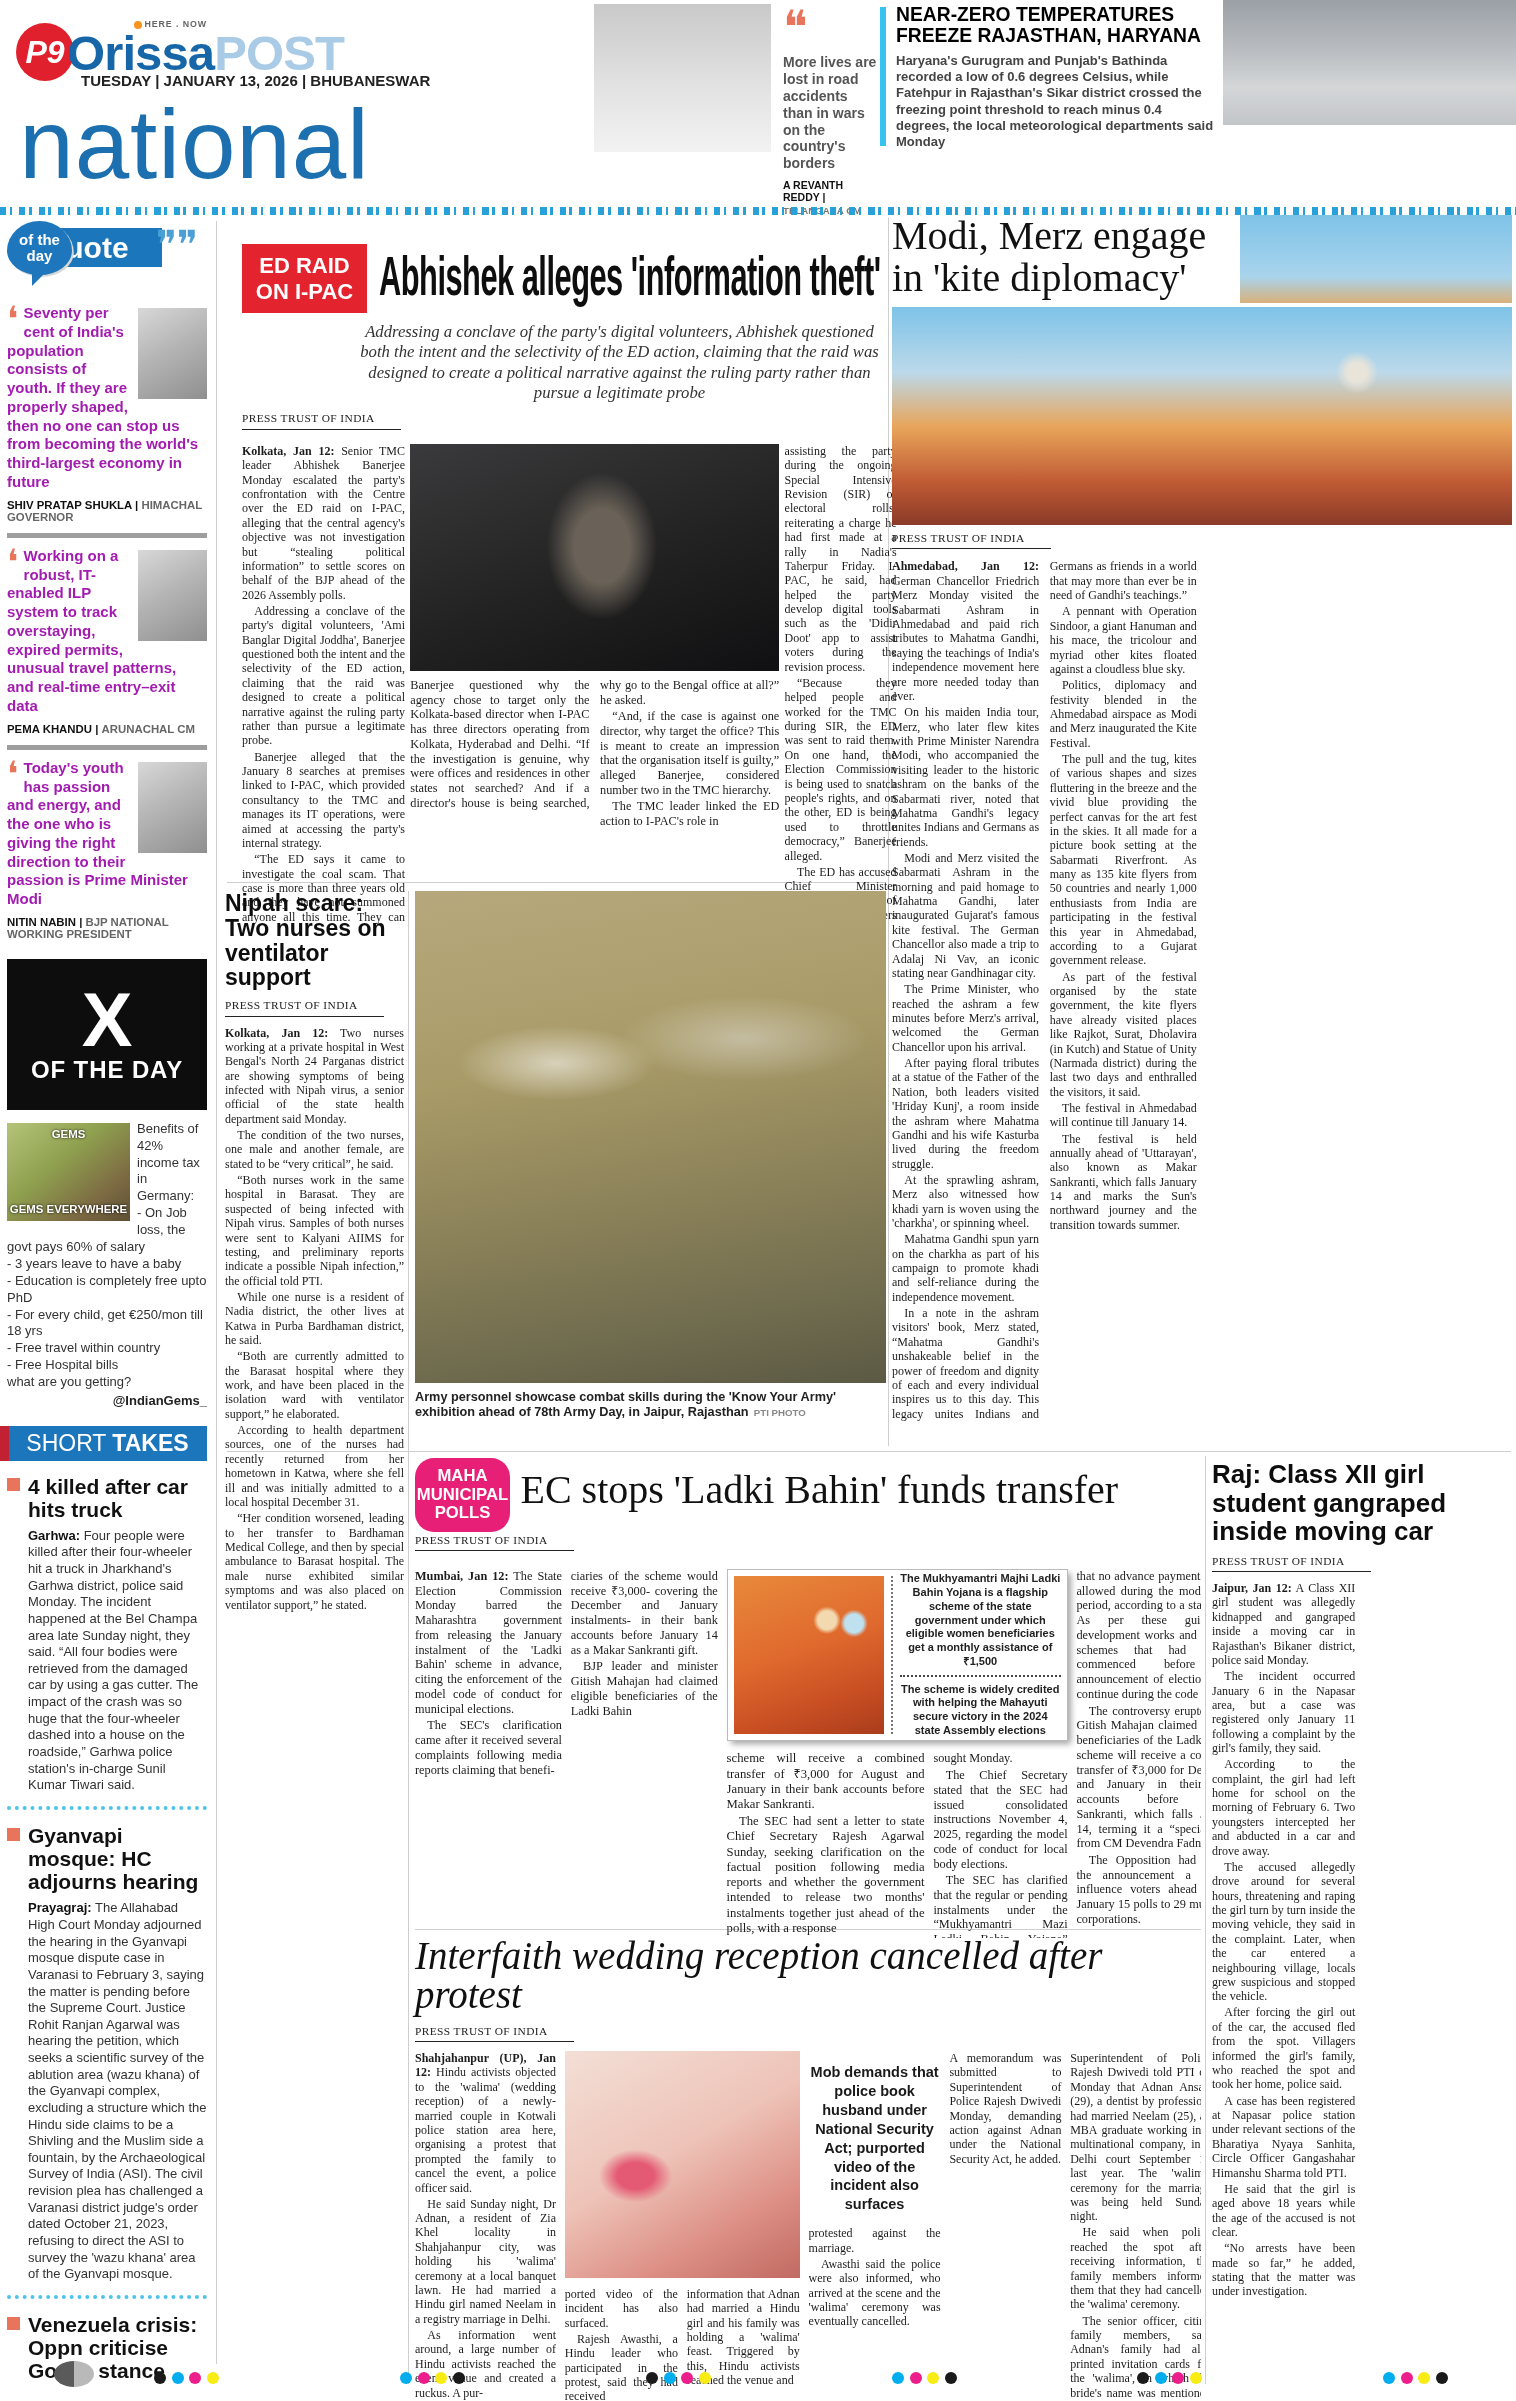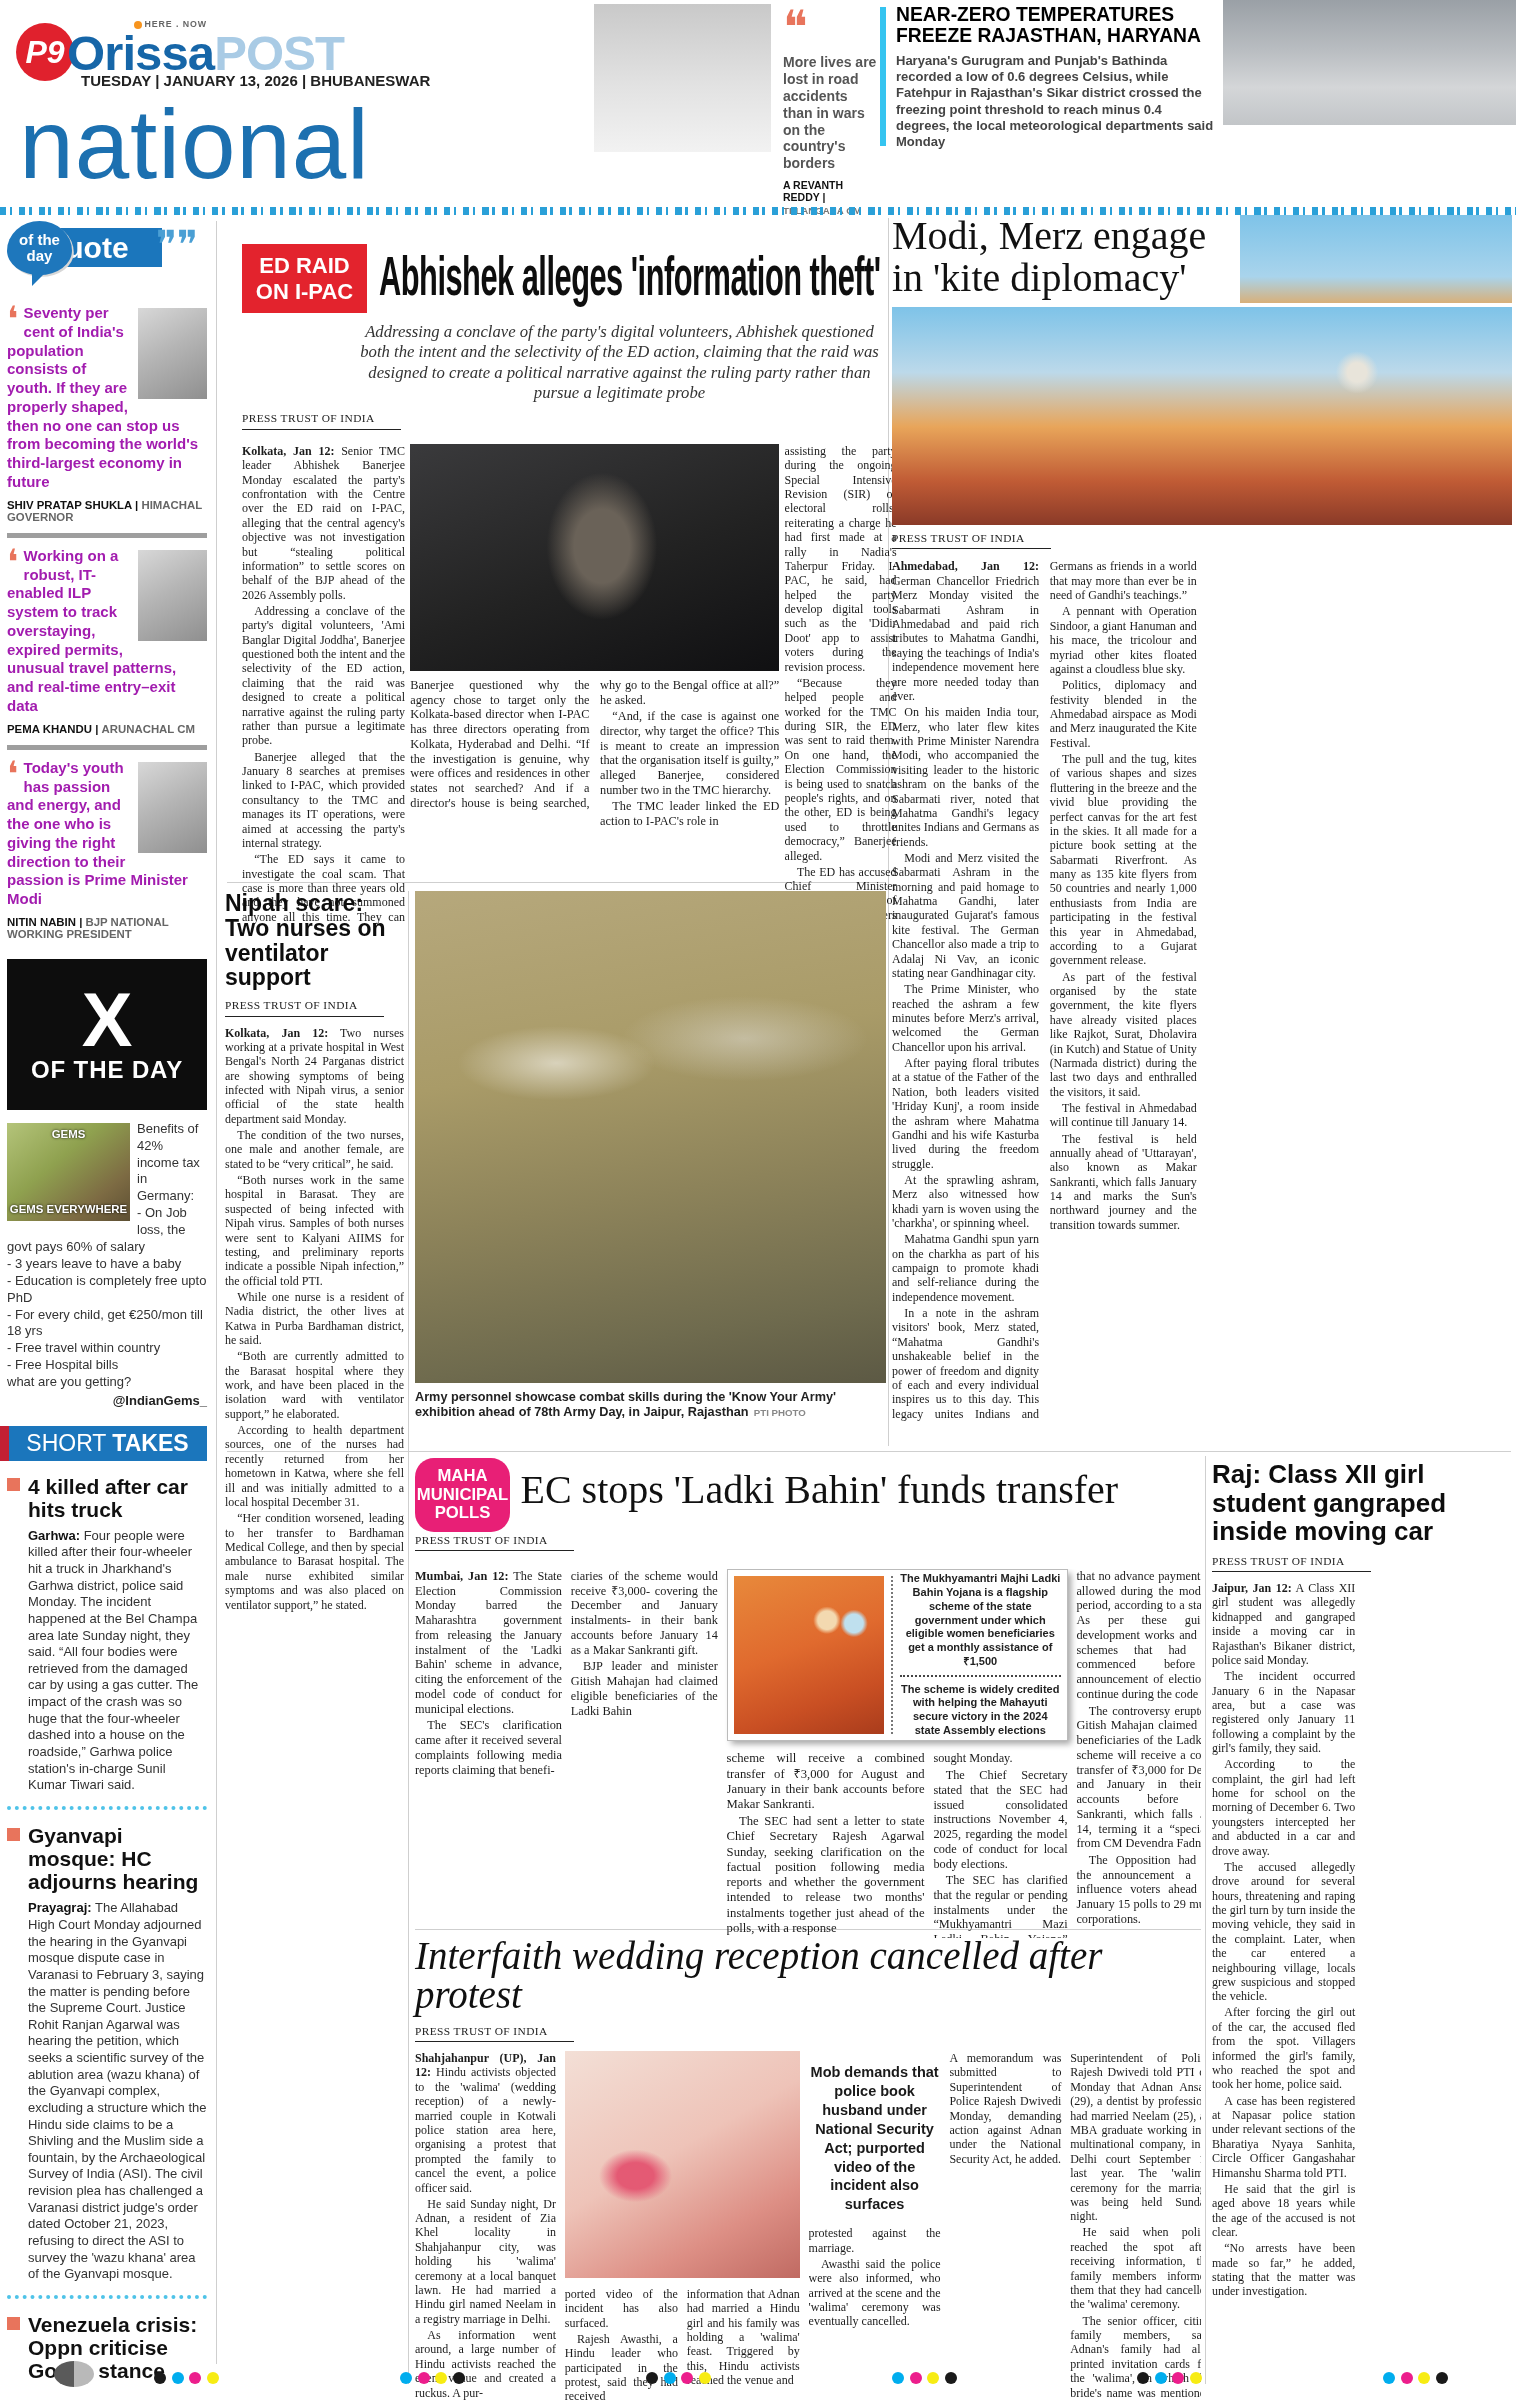--- a/index.html
+++ b/index.html
@@ -447,21 +447,21 @@
         </div>
     </div>
   </div>
 
   <div class="raj">
     <div class="raj-h">Raj: Class XII girl student gangraped inside moving car</div>
     <div class="byline">PRESS TRUST OF INDIA</div>
     <div class="raj-body">
         <p class="para"><b class="plead">Jaipur, Jan 12:</b><span> A Class XII girl student was allegedly kidnapped and gangraped inside a moving car in Rajasthan's Bikaner district, police said Monday.</span></p>
         <p class="para"><span>The incident occurred January 6 in the Napasar area, but a case was registered only January 11 following a complaint by the girl's family, they said.</span></p>
-        <p class="para"><span>According to the complaint, the girl had left home for school on the morning of December 6. Two youngsters intercepted her and abducted in a car and drove away.</span></p>
+        <p class="para"><span>According to the complaint, the girl had left home for school on the morning of February 6. Two youngsters intercepted her and abducted in a car and drove away.</span></p>
         <p class="para"><span>The accused allegedly drove around for several hours, threatening and raping the girl turn by turn inside the moving vehicle, they said in the complaint. Later, when the car entered a neighbouring village, locals grew suspicious and stopped the vehicle.</span></p>
         <p class="para"><span>After forcing the girl out of the car, the accused fled from the spot. Villagers informed the girl's family, who reached the spot and took her home, police said.</span></p>
         <p class="para"><span>A case has been registered at Napasar police station under relevant sections of the Bharatiya Nyaya Sanhita, Circle Officer Gangashahar Himanshu Sharma told PTI.</span></p>
         <p class="para"><span>He said that the girl is aged above 18 years while the age of the accused is not clear.</span></p>
         <p class="para"><span>“No arrests have been made so far,” he added, stating that the matter was under investigation.</span></p>
       </div>
   </div>
 
   <div class="marks">
     <div class="cluster" style="left:154px">

